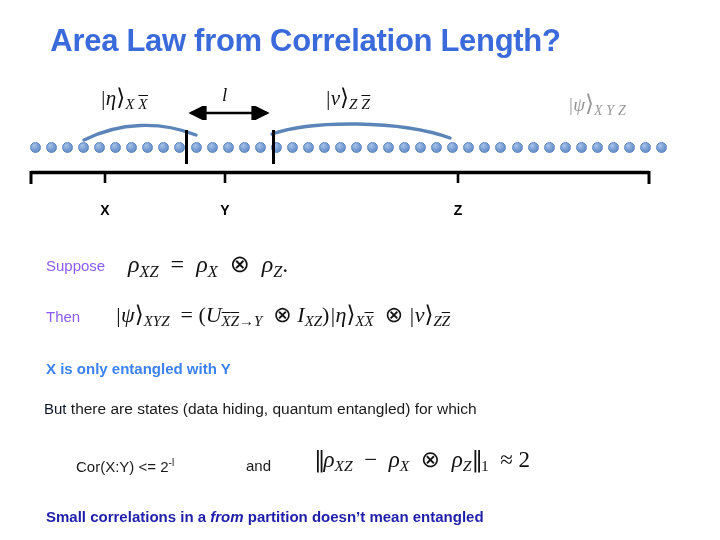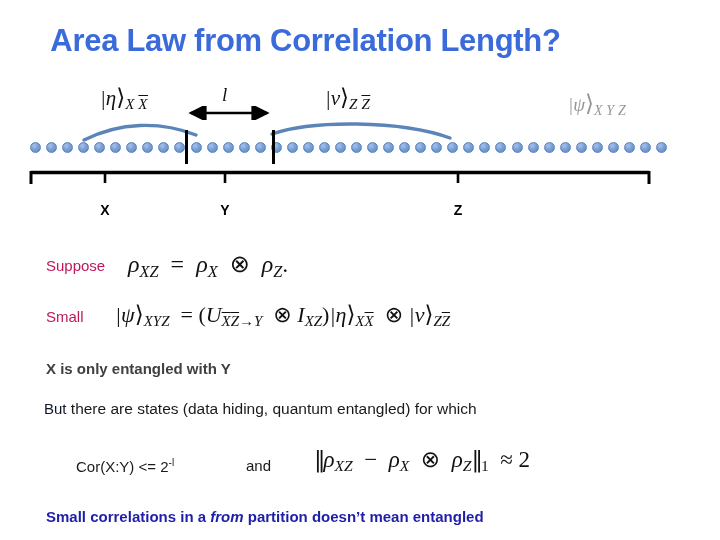--- a/index.html
+++ b/index.html
@@ -152,21 +152,21 @@
   
   .line {
     position: absolute;
     white-space: nowrap;
     line-height: 1;
   }
 
   .lead {
     font-family: "Liberation Sans", sans-serif;
     font-size: 15px;
-    color: #be185d;
+    color: #8b5cf6;
   }
 
   .eq {
     font-family: "Liberation Serif", serif;
     color: #111111;
     white-space: nowrap;
   }
   .eq .v    { font-style: italic; }
   .eq .sub  { font-size: 0.68em; vertical-align: -0.28em; font-style: italic; }
   .eq .op   { font-style: normal; }
@@ -178,21 +178,21 @@
 
   #row-then { left: 46px; top: 303px; }
   #then-word { position: absolute; left: 0; top: 6px; }
   #then-eq   { position: absolute; left: 46px; top: 0; font-size: 22px; margin-left: 23px; }
 
   #line-ent {
     left: 46px; top: 361px;
     font-family: "Liberation Sans", sans-serif;
     font-weight: bold;
     font-size: 15px;
-    color: #404040;
+    color: #3b82f6;
   }
 
   #line-but {
     left: 44px; top: 401px;
     font-family: "Liberation Sans", sans-serif;
     font-size: 15.5px;
     color: #1a1a1a;
   }
   #but-word {
     color: #0f172a;
@@ -335,21 +335,21 @@
   <span class="eq" id="suppose-eq">
     <span class="v">ρ</span><span class="sub">XZ</span>
     <span class="op">&nbsp;=&nbsp;</span>
     <span class="v">ρ</span><span class="sub">X</span>
     <span class="op">&nbsp;⊗&nbsp;</span>
     <span class="v">ρ</span><span class="sub">Z</span><span class="op">.</span>
   </span>
 </div>
 
 <div class="line" id="row-then">
-  <span class="lead" id="then-word">Small</span>
+  <span class="lead" id="then-word">Then</span>
   <span class="eq" id="then-eq">
     <span class="v">|ψ</span><span class="brk">⟩</span><span class="sub">XYZ</span>
     <span class="op">&nbsp;=&nbsp;(</span><span class="v">U</span><span class="sub"><span class="ovl">X</span><span class="ovl">Z</span>→Y</span>
     <span class="op">&nbsp;⊗&nbsp;</span><span class="v">I</span><span class="sub">XZ</span><span class="op">)</span><span class="v">|η</span><span class="brk">⟩</span><span class="sub">X<span class="ovl">X</span></span>
     <span class="op">&nbsp;⊗&nbsp;</span><span class="v">|ν</span><span class="brk">⟩</span><span class="sub">Z<span class="ovl">Z</span></span>
   </span>
 </div>
 
 <div class="line" id="line-ent">X is only entangled with Y</div>
 

